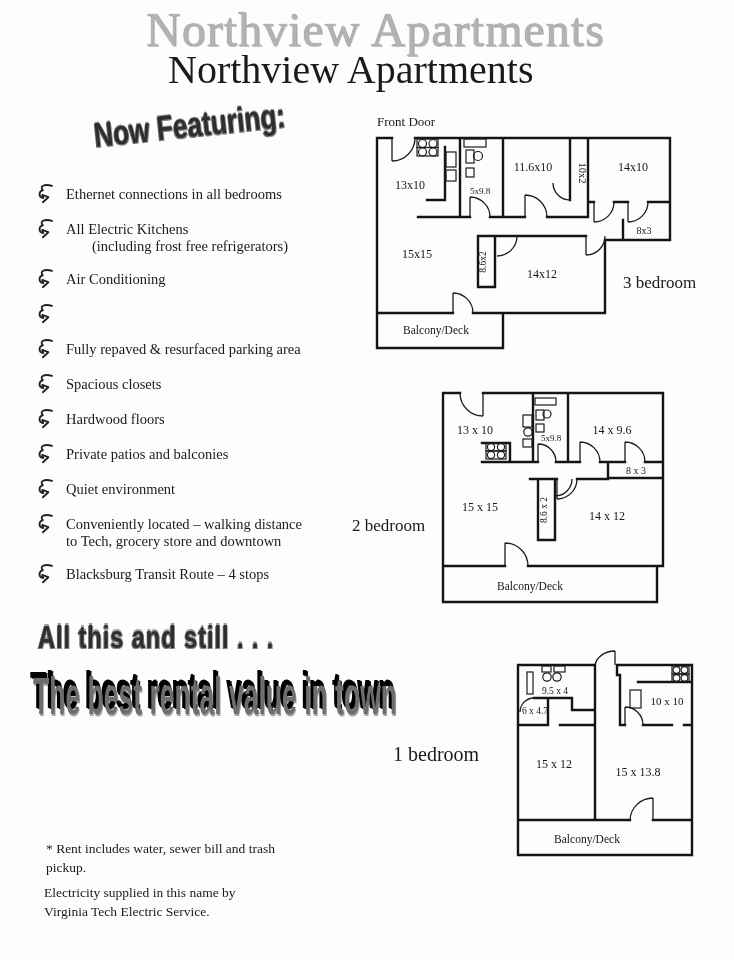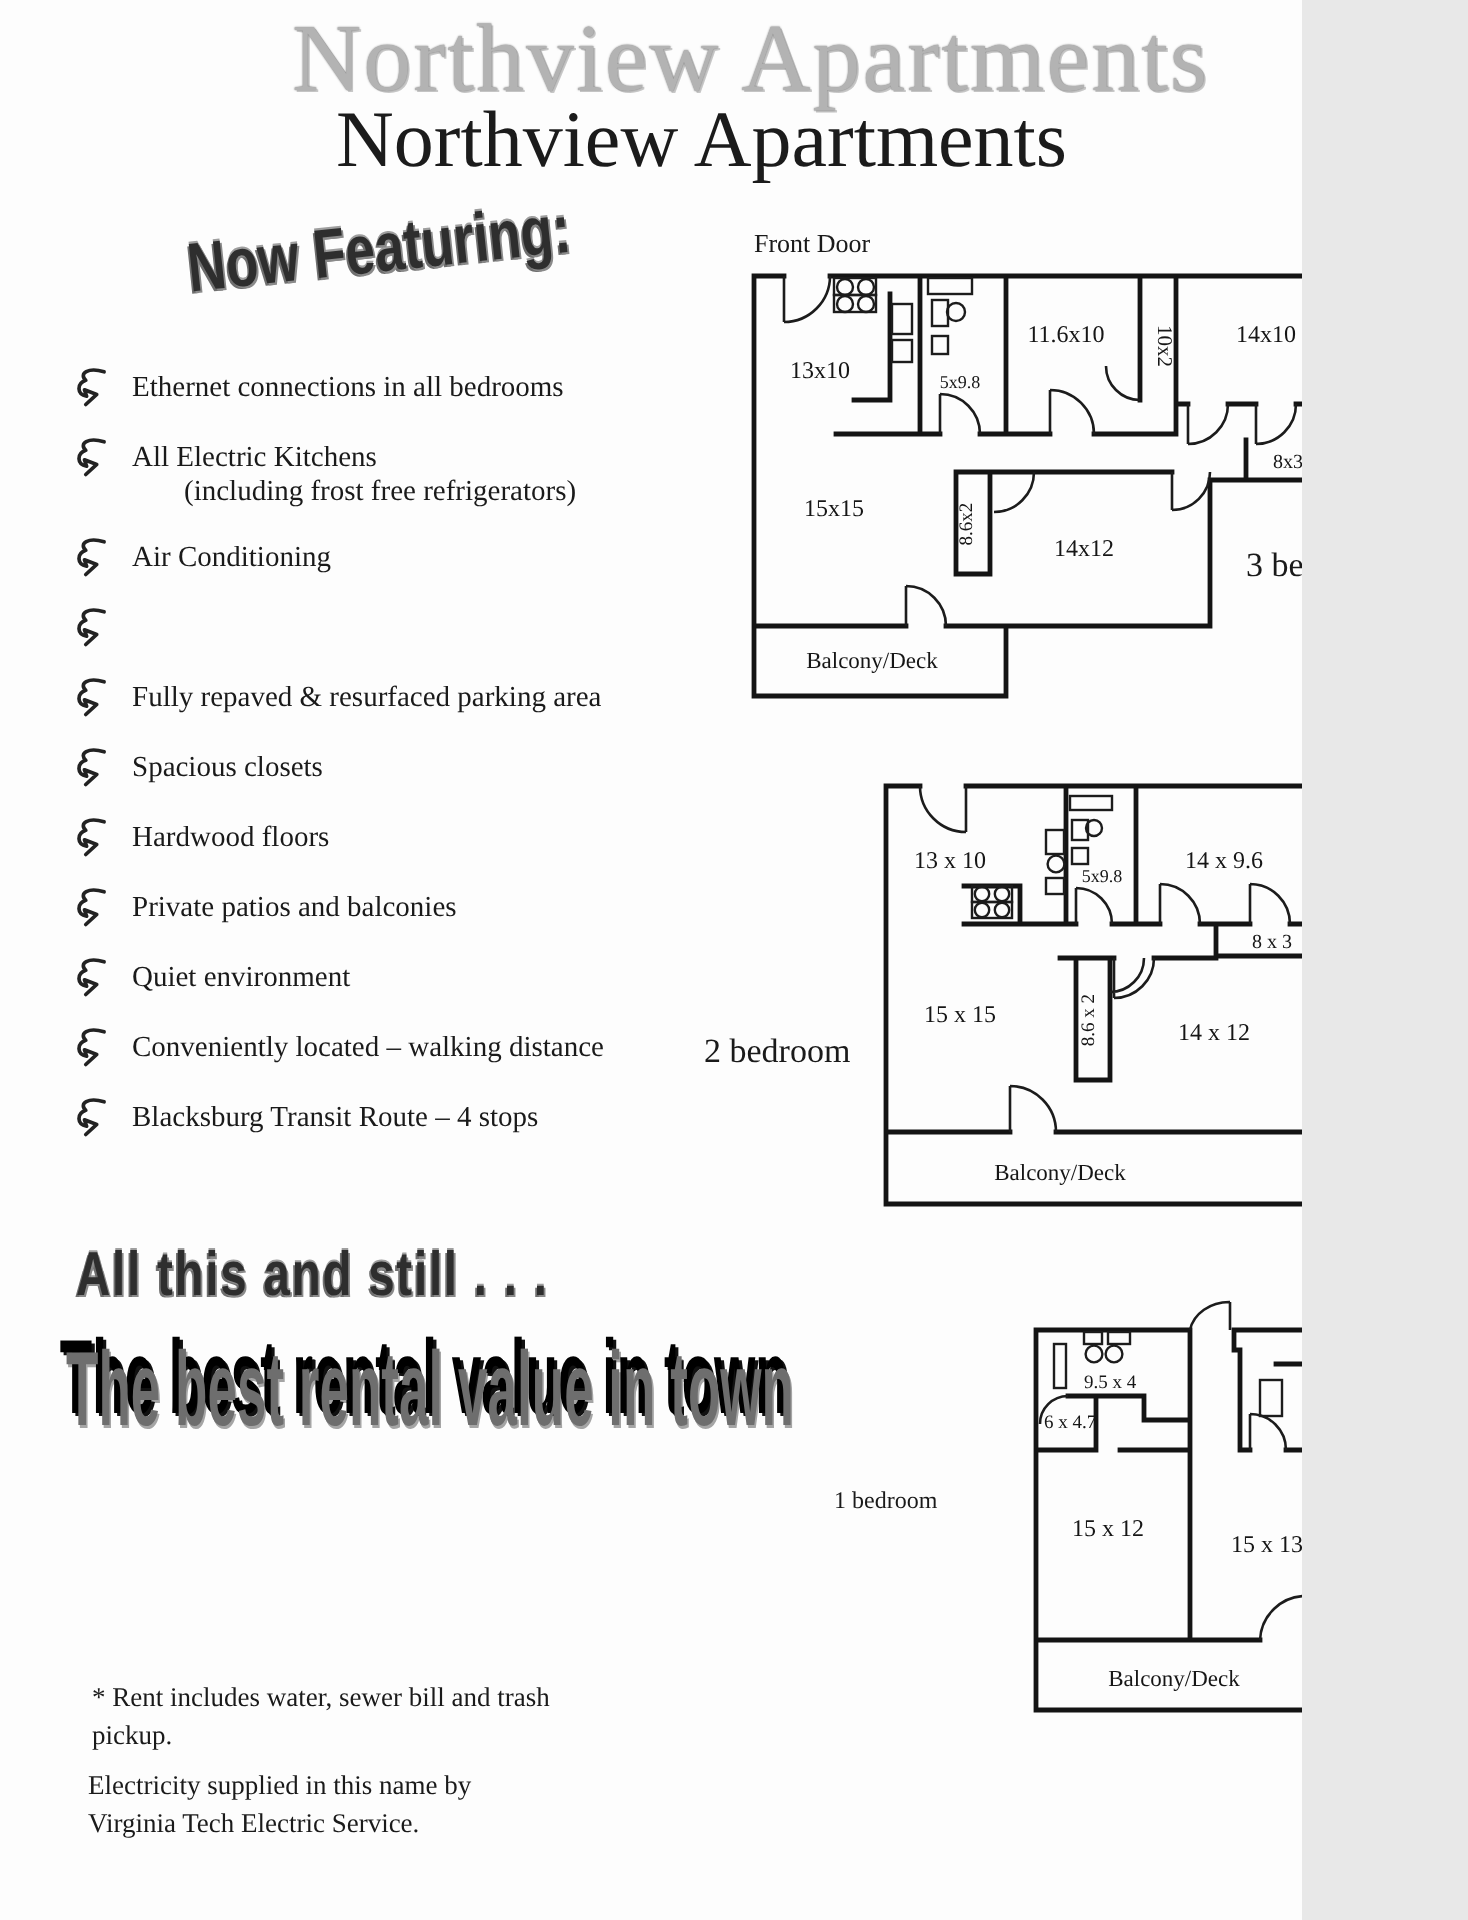--- a/index.html
+++ b/index.html
@@ -1,16 +1,16 @@
 <!DOCTYPE html>
 <html><head>
 <meta charset="utf-8">
 <style>
   html,body{margin:0;padding:0;background:#e8e8e8;}
-  .page{position:relative;width:651px;height:960px;background:#fdfdfd;overflow:hidden;
+  .page{position:relative;width:734px;height:960px;background:#fdfdfd;overflow:hidden;
         font-family:"Liberation Serif",serif;color:#1a1a1a;}
   .abs{position:absolute;}
   
   .title-outline{left:146px;top:2px;font-size:48px;letter-spacing:1px;color:#b3b3b3;
                  text-shadow:0 0 1px #777,1px 1px 0 #c9c9c9;white-space:nowrap;}
   .title-solid{left:168px;top:46px;font-size:40px;color:#1b1b1b;white-space:nowrap;}
   
   .grunge{font-family:"Liberation Sans",sans-serif;font-weight:bold;color:#2e2e2e;
           text-shadow:1px 1px 0 #8a8a8a,-1px 1px 0 #6f6f6f,0 -1px 0 #9f9f9f;white-space:nowrap;}
   .now-featuring{left:92px;top:116px;font-size:30px;transform:rotate(-6deg) scale(0.88,1.15);
@@ -33,21 +33,21 @@
   
   .plan{position:absolute;}
   .plan .wall{fill:none;stroke:#141414;stroke-width:2.4;stroke-linecap:square;}
   .plan .door{fill:none;stroke:#1c1c1c;stroke-width:1.3;}
   .plan .fix{fill:none;stroke:#1c1c1c;stroke-width:1.2;}
   .plan text{font-family:"Liberation Serif",serif;fill:#161616;}
   .plan-caption{font-size:17px;white-space:nowrap;}
   .front-door-label{left:377px;top:114px;font-size:13px;}
   .cap3{left:623px;top:273px;}
   .cap2{left:352px;top:516px;}
-  .cap1{left:417px;top:743px;font-size:12px;}
+  .cap1{left:393px;top:743px;font-size:20px;}
 </style>
 </head>
 <body>
 
 <div class="page">
 
   <div class="abs title-outline">Northview Apartments</div>
   <div class="abs title-solid">Northview Apartments</div>
 
   <div class="abs grunge now-featuring">Now Featuring:</div>
@@ -123,21 +123,21 @@
           </svg>
         </span>
       <span class="ftxt"><span>Quiet environment</span></span>
     </li>
     <li class="feat">
       <span class="bullet">
           <svg class="bsvg" viewBox="0 0 24 24">
             <path d="M17.5 3.2 C9 .5 3.5 4 7.5 7.8 M7.5 7.8 C2.5 9.5 2.5 15.5 8 16.5 L6.8 13 L13.5 15.5 L7.5 21" fill="none" stroke="#222" stroke-width="2" stroke-linejoin="round" stroke-linecap="round"></path>
           </svg>
         </span>
-      <span class="ftxt"><span>Conveniently located – walking distance</span><br></span>
+      <span class="ftxt"><span>Conveniently located – walking distance</span><br><span class="l2">to Tech, grocery store and downtown</span></span>
     </li>
     <li class="feat">
       <span class="bullet">
           <svg class="bsvg" viewBox="0 0 24 24">
             <path d="M17.5 3.2 C9 .5 3.5 4 7.5 7.8 M7.5 7.8 C2.5 9.5 2.5 15.5 8 16.5 L6.8 13 L13.5 15.5 L7.5 21" fill="none" stroke="#222" stroke-width="2" stroke-linejoin="round" stroke-linecap="round"></path>
           </svg>
         </span>
       <span class="ftxt"><span>Blacksburg Transit Route – 4 stops</span></span>
     </li>
   </ul>

